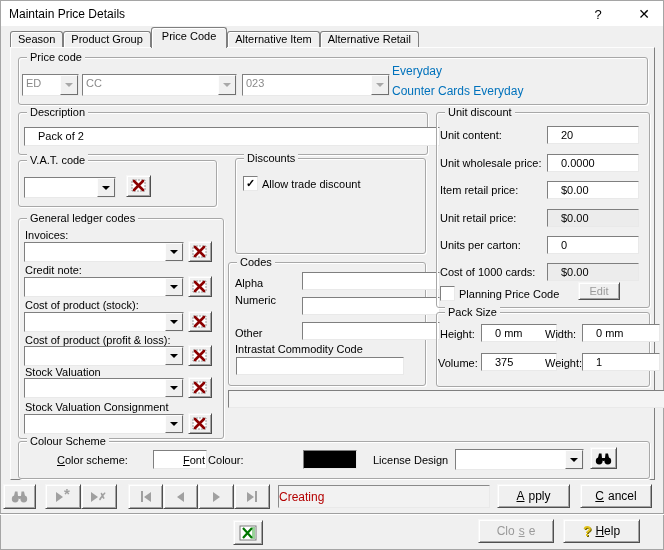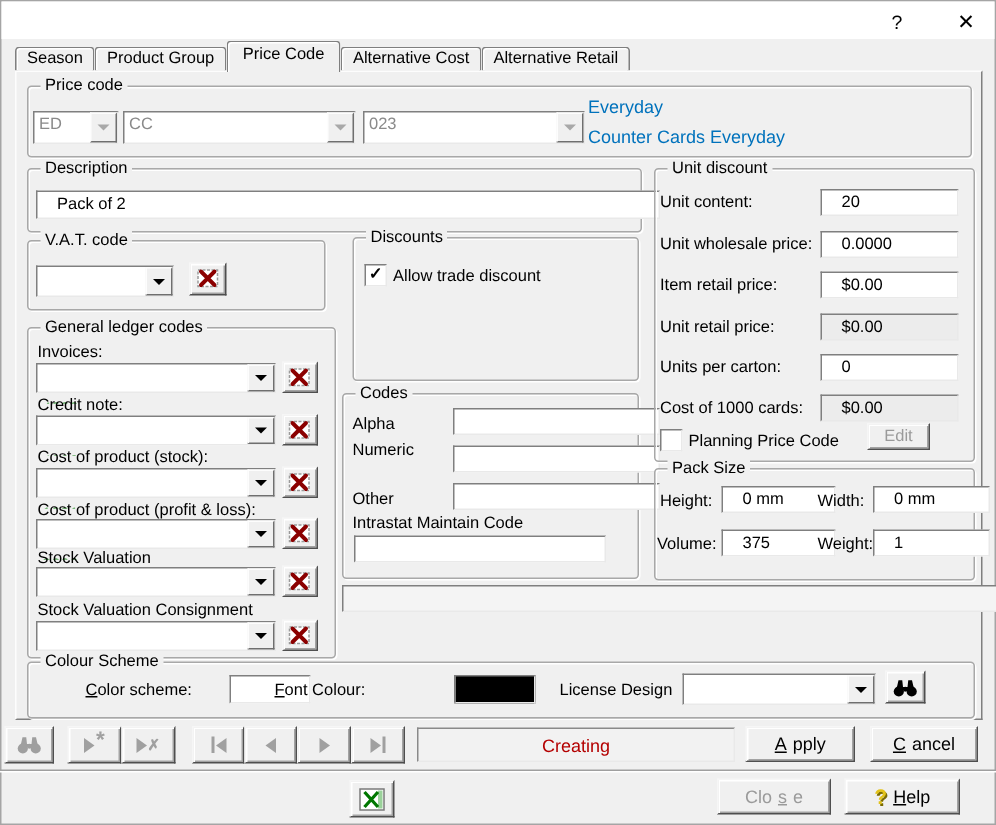--- a/index.html
+++ b/index.html
@@ -47,21 +47,21 @@
         font-family:inherit;font-size:12px;color:#000;padding:0;gap:4px;}
   .pbtn.small{font-size:11px;}
   .pbtn.disabled{color:#9a9a9a;}
   
   .checkbox{position:absolute;width:13px;height:13px;background:#fff;border:1px solid;
         border-color:#7f7f7f #e9e9e9 #e9e9e9 #7f7f7f;display:flex;align-items:center;justify-content:center;
         font-weight:bold;font-size:11px;line-height:11px;}
   
   .bluetext{position:absolute;color:var(--info-blue,#0072bc);font-size:12px;white-space:nowrap;}
   .statuspanel{position:absolute;background:#f2f2f2;border:1px solid;
-        border-color:#8a8a8a #e9e9e9 #e9e9e9 #8a8a8a;display:flex;align-items:center;justify-content:center;}
+        border-color:#8a8a8a #e9e9e9 #e9e9e9 #8a8a8a;display:flex;align-items:center;}
   .statustext{color:var(--status-red,#b40000);font-size:12px;}
   .swatch{position:absolute;border:1px solid;border-color:#7f7f7f #e9e9e9 #e9e9e9 #7f7f7f;}
   .swatch-white{background:var(--swatch-white,#fff);}
   .swatch-black{background:var(--swatch-black,#000);}
   .sep{position:absolute;left:0;width:664px;height:0;border-top:1px solid #9f9f9f;border-bottom:1px solid #fff;}
   
   .navicon{display:flex;align-items:center;gap:1px;}
   .tri{width:0;height:0;}
   .tri-l{border-top:5px solid transparent;border-bottom:5px solid transparent;border-right:7px solid #a0a0a0;}
   .tri-r{border-top:5px solid transparent;border-bottom:5px solid transparent;border-left:7px solid #a0a0a0;}
@@ -71,35 +71,36 @@
   .clearicon{display:block;}
   .help-q{color:#e2c219;font-weight:bold;font-size:14px;text-shadow:1px 1px 0 #7a6a00;}
   u{text-decoration:underline;}
 </style>
 </head>
 <body>
 
 <div class="win">
 
   <div class="titlebar">
+    <span class="title">Maintain Price Details</span>
     <span class="tb-btn tb-help">
         <span>?</span>
       </span>
     <span class="tb-btn tb-close">
         <span>✕</span>
       </span>
   </div>
 
   <div class="page"></div>
 
   <div class="tabs">
     <div class="tab">Season</div>
     <div class="tab">Product Group</div>
     <div class="tab active">Price Code</div>
-    <div class="tab">Alternative Cost</div>
+    <div class="tab">Alternative Item</div>
     <div class="tab">Alternative Retail</div>
   </div>
 
   <div class="grp" style="left:18px;top:57px;width:628px;height:46px">
     <span class="grp-label">Price code</span>
   </div>
   <div class="combo disabled" style="left:22px;top:74px;width:55px;height:20px">
     <span class="combo-val">ED</span>
     <span class="combo-btn">
         <i class="arr"></i>
@@ -239,21 +240,21 @@
 
   <div class="grp" style="left:228px;top:262px;width:196px;height:122px">
     <span class="grp-label">Codes</span>
   </div>
   <span class="lbl" style="left:235px;top:277px">Alpha</span>
   <div class="field" style="left:302px;top:272px;width:110px;height:12px"></div>
   <span class="lbl" style="left:235px;top:294px">Numeric</span>
   <div class="field" style="left:302px;top:297px;width:110px;height:12px"></div>
   <span class="lbl" style="left:235px;top:327px">Other</span>
   <div class="field" style="left:302px;top:322px;width:110px;height:12px"></div>
-  <span class="lbl" style="left:235px;top:343px">Intrastat Maintain Code</span>
+  <span class="lbl" style="left:235px;top:343px">Intrastat Commodity Code</span>
   <div class="field" style="left:236px;top:357px;width:140px;height:12px"></div>
 
   <div class="grp" style="left:436px;top:112px;width:212px;height:194px">
     <span class="grp-label">Unit discount</span>
   </div>
   <span class="lbl" style="left:440px;top:129px">Unit content:</span>
   <div class="field" style="left:547px;top:126px;width:64px;height:12px">20</div>
   <span class="lbl" style="left:440px;top:157px">Unit wholesale price:</span>
   <div class="field" style="left:547px;top:154px;width:64px;height:12px">0.0000</div>
   <span class="lbl" style="left:440px;top:184px">Item retail price:</span>

